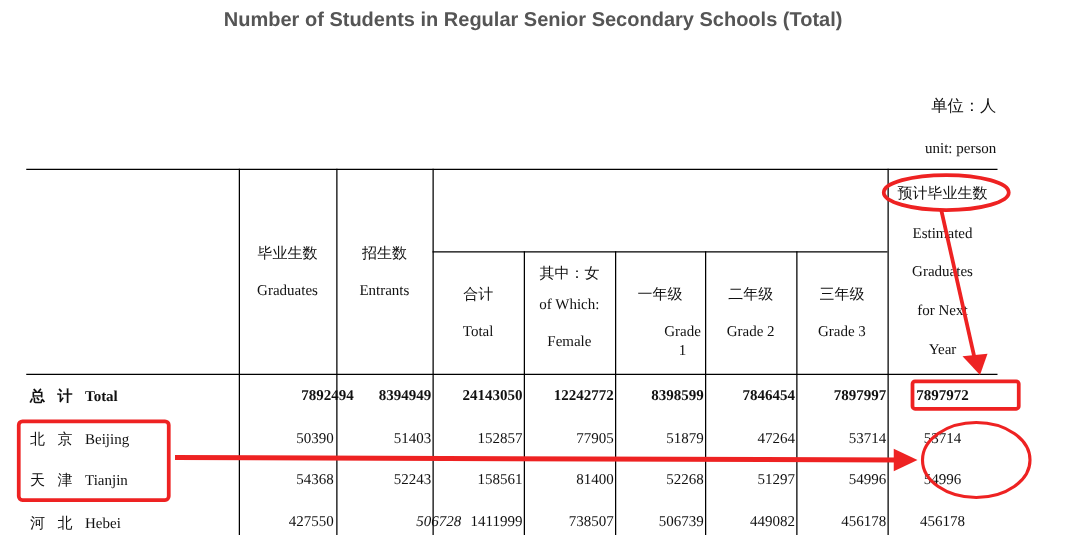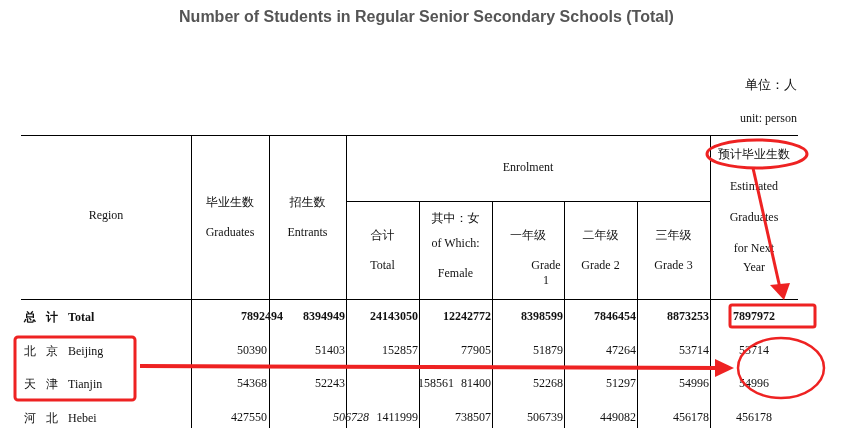--- a/index.html
+++ b/index.html
@@ -32,32 +32,30 @@
   <div class="vline" style="left:269px;top:135px;height:293px;"></div>
   <div class="vline" style="left:346px;top:135px;height:293px;"></div>
   <div class="vline" style="left:419px;top:201px;height:227px;"></div>
   <div class="vline" style="left:492px;top:201px;height:227px;"></div>
   <div class="vline" style="left:564px;top:201px;height:227px;"></div>
   <div class="vline" style="left:637px;top:201px;height:227px;"></div>
   <div class="vline" style="left:710px;top:135px;height:293px;"></div>
 </div>
 
 <div class="cell" style="left:21px;width:170px;top:194px;">
-  <div style="margin-top:14px;">Region</div>
 </div>
 <div class="cell" style="left:191px;width:78px;top:194px;">
   <div class="cn">毕业生数</div>
   <div style="margin-top:14px;">Graduates</div>
 </div>
 <div class="cell" style="left:269px;width:77px;top:194px;">
   <div class="cn">招生数</div>
   <div style="margin-top:14px;">Entrants</div>
 </div>
 <div class="cell" style="left:346px;width:364px;top:146px;">
-  <div style="margin-top:14px;">Enrolment</div>
 </div>
 <div class="cell" style="left:346px;width:73px;top:227px;">
   <div class="cn">合计</div>
   <div style="margin-top:14px;">Total</div>
 </div>
 <div class="cell" style="left:419px;width:73px;top:211px;line-height:32px;">
   <div class="cn" style="line-height:14px;">其中：女</div>
   <div style="margin-top:2px;">of Which:</div>
   <div style="margin-top:-2px;">Female</div>
 </div>
@@ -71,50 +69,50 @@
 </div>
 <div class="cell" style="left:637px;width:73px;top:227px;">
   <div class="cn">三年级</div>
   <div style="margin-top:14px;">Grade 3</div>
 </div>
 <div class="cell" style="left:710px;width:88px;top:146px;">
   <div class="cn">预计毕业生数</div>
   <div style="margin-top:16px;">Estimated</div>
   <div style="margin-top:16px;">Graduates</div>
   <div style="margin-top:16px;">for Next</div>
-  <div style="margin-top:4px;">Year</div>
+  <div style="margin-top:16px;">Year</div>
 </div>
 
 <div>
   <div class="region bold" style="top:309px;"><span class="cnp">总</span><span class="cnp">计</span><span>Total</span></div>
   <div class="num bold" style="left:191px;width:76px;top:309px;padding-left:16px;">7892494</div>
   <div class="num bold" style="left:269px;width:76px;top:309px;">8394949</div>
   <div class="num bold" style="left:346px;width:72px;top:309px;">24143050</div>
   <div class="num bold" style="left:419px;width:72px;top:309px;">12242772</div>
   <div class="num bold" style="left:492px;width:71px;top:309px;">8398599</div>
   <div class="num bold" style="left:564px;width:72px;top:309px;">7846454</div>
-  <div class="num bold" style="left:637px;width:72px;top:309px;">8873253</div>
+  <div class="num bold" style="left:637px;width:72px;top:309px;">7897997</div>
   <div class="num bold" style="left:710px;width:88px;top:309px;text-align:center;">7897972</div>
 </div>
 <div>
   <div class="region" style="top:343px;"><span class="cnp">北</span><span class="cnp">京</span><span>Beijing</span></div>
   <div class="num" style="left:191px;width:76px;top:343px;">50390</div>
   <div class="num" style="left:269px;width:76px;top:343px;">51403</div>
   <div class="num" style="left:346px;width:72px;top:343px;">152857</div>
   <div class="num" style="left:419px;width:72px;top:343px;">77905</div>
   <div class="num" style="left:492px;width:71px;top:343px;">51879</div>
   <div class="num" style="left:564px;width:72px;top:343px;">47264</div>
   <div class="num" style="left:637px;width:72px;top:343px;">53714</div>
   <div class="num" style="left:710px;width:88px;top:343px;text-align:center;">53714</div>
 </div>
 <div>
   <div class="region" style="top:376px;"><span class="cnp">天</span><span class="cnp">津</span><span>Tianjin</span></div>
   <div class="num" style="left:191px;width:76px;top:376px;">54368</div>
   <div class="num" style="left:269px;width:76px;top:376px;">52243</div>
-  <div class="num" style="left:346px;width:72px;top:376px;padding-left:36px;">158561</div>
+  <div class="num" style="left:346px;width:72px;top:376px;">158561</div>
   <div class="num" style="left:419px;width:72px;top:376px;">81400</div>
   <div class="num" style="left:492px;width:71px;top:376px;">52268</div>
   <div class="num" style="left:564px;width:72px;top:376px;">51297</div>
   <div class="num" style="left:637px;width:72px;top:376px;">54996</div>
   <div class="num" style="left:710px;width:88px;top:376px;text-align:center;">54996</div>
 </div>
 <div>
   <div class="region" style="top:410px;"><span class="cnp">河</span><span class="cnp">北</span><span>Hebei</span></div>
   <div class="num" style="left:191px;width:76px;top:410px;">427550</div>
   <div class="num" style="left:269px;width:100px;top:410px;font-style:italic;">506728</div>

